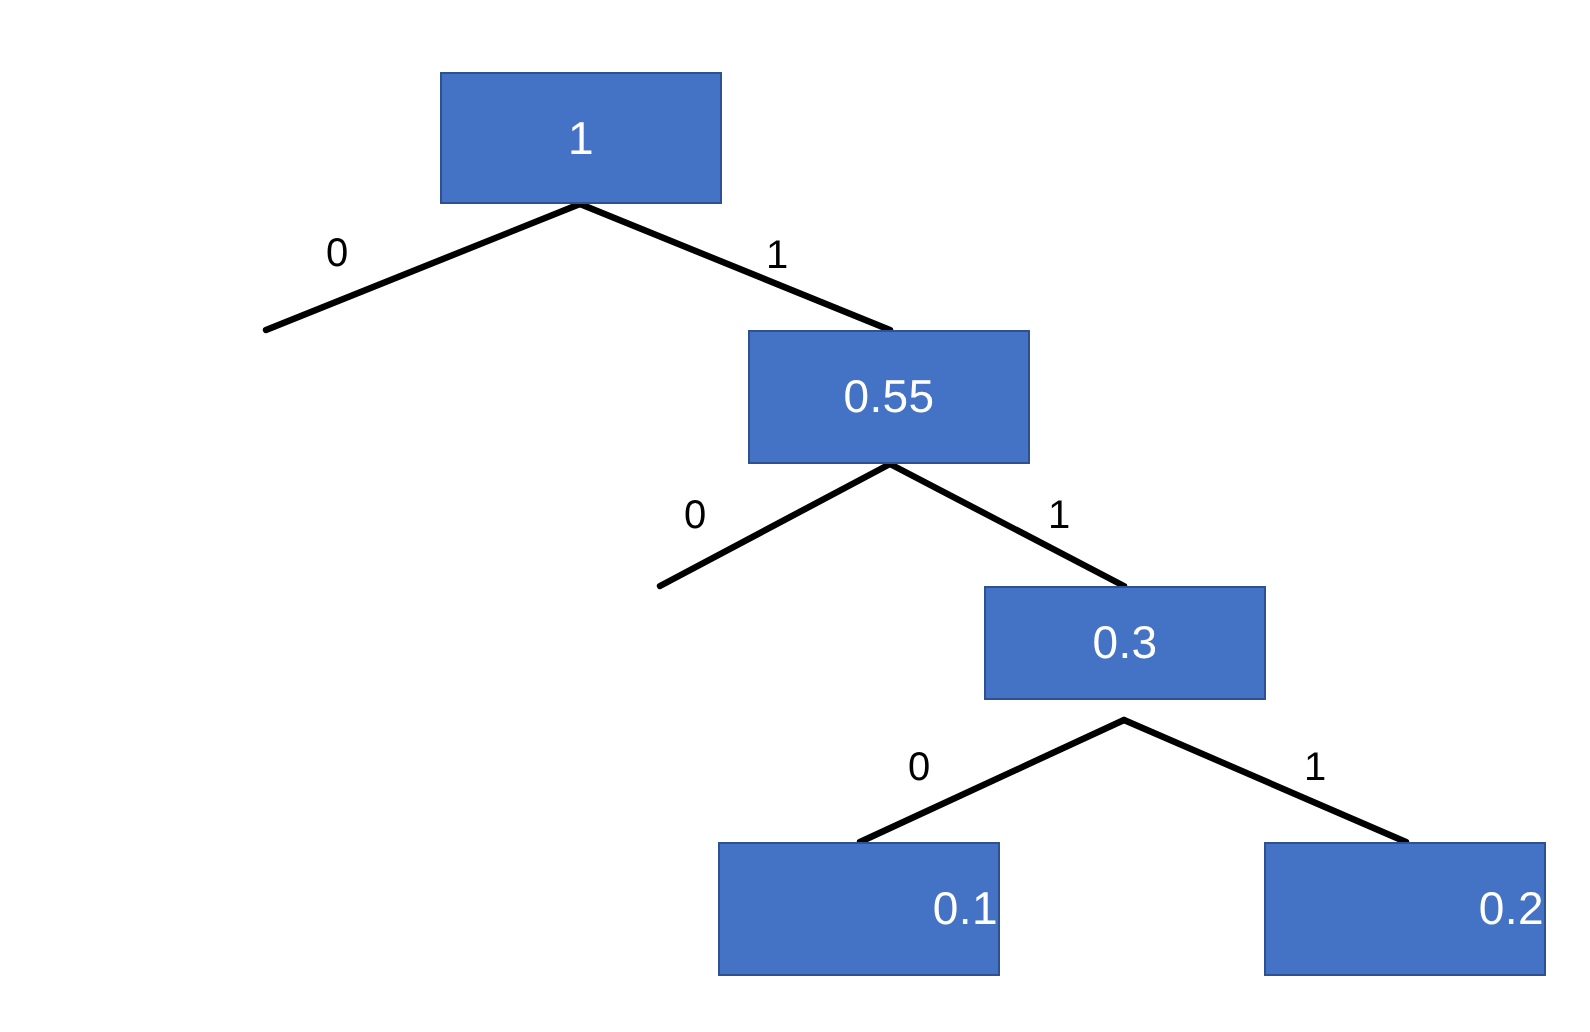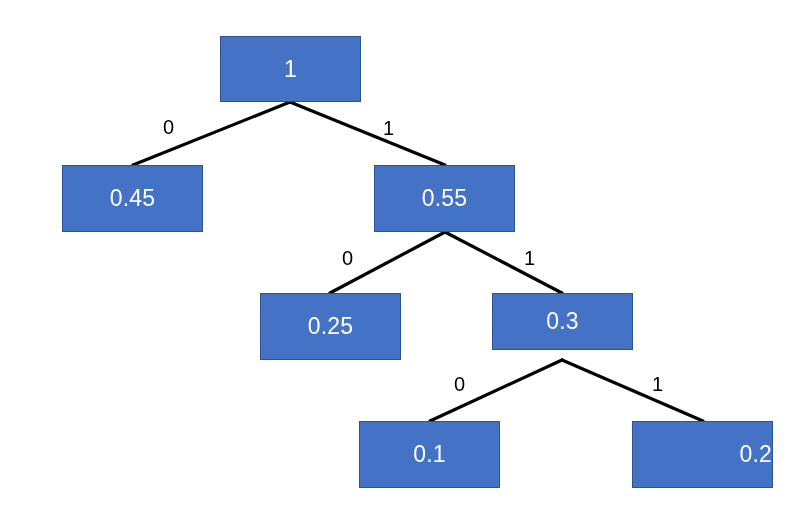--- a/index.html
+++ b/index.html
@@ -63,37 +63,31 @@
     <line x1="445" y1="232" x2="330" y2="293" stroke="#000000" stroke-width="3.2" stroke-linecap="round"></line>
     <line x1="445" y1="232" x2="562" y2="293" stroke="#000000" stroke-width="3.2" stroke-linecap="round"></line>
     <line x1="562" y1="360" x2="430" y2="421" stroke="#000000" stroke-width="3.2" stroke-linecap="round"></line>
     <line x1="562" y1="360" x2="703" y2="421" stroke="#000000" stroke-width="3.2" stroke-linecap="round"></line>
   </svg>
 
   <div class="node-box" style="left:220px; top:36px; width:141px; height:66px;">
     <span>1</span>
   </div>
 
-  <div class="node-box" style="left:62px; top:165px; width:141px; height:67px;">
-    <span>0.45</span>
-  </div>
 
   <div class="node-box" style="left:374px; top:165px; width:141px; height:67px;">
     <span>0.55</span>
   </div>
 
-  <div class="node-box" style="left:260px; top:293px; width:141px; height:67px;">
-    <span>0.25</span>
-  </div>
 
   <div class="node-box" style="left:492px; top:293px; width:141px; height:57px;">
     <span>0.3</span>
   </div>
 
-  <div class="node-box" style="left:359px; top:421px; width:141px; height:67px;">
+  <div class="node-box" style="left:359px; top:421px; width:141px; height:67px;justify-content:flex-end;">
     <span>0.1</span>
   </div>
 
   <div class="node-box" style="left:632px; top:421px; width:141px; height:67px;justify-content:flex-end;">
     <span>0.2</span>
   </div>
 
   <div class="edge-label" style="left:163px; top:117px;">0</div>
 
   <div class="edge-label" style="left:383px; top:118px;">1</div>

